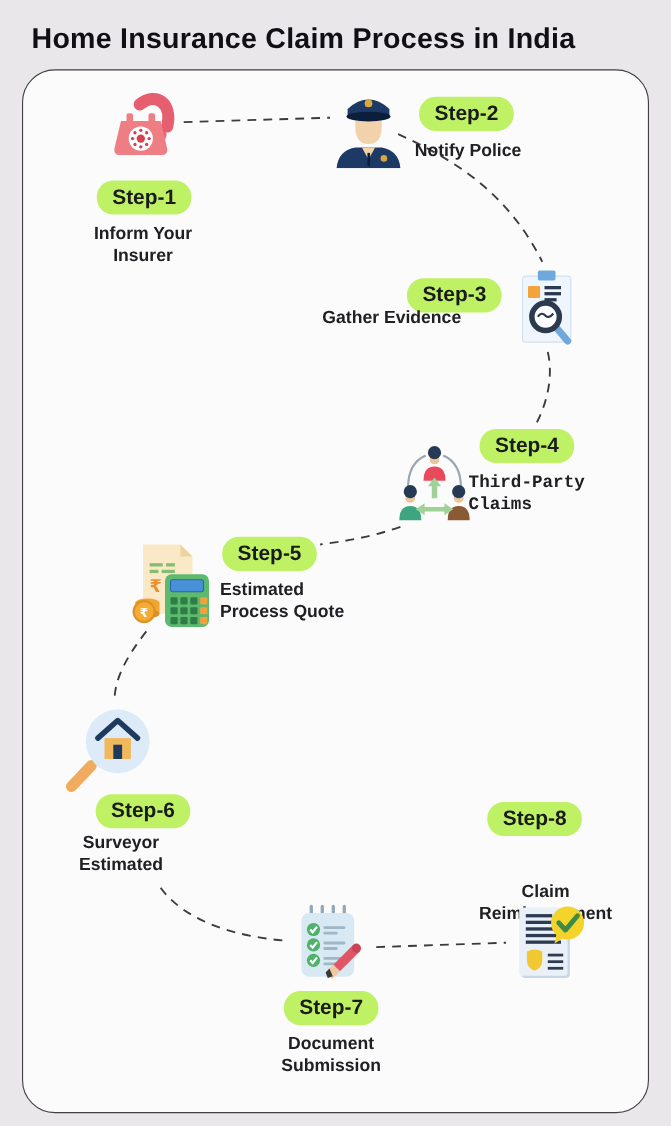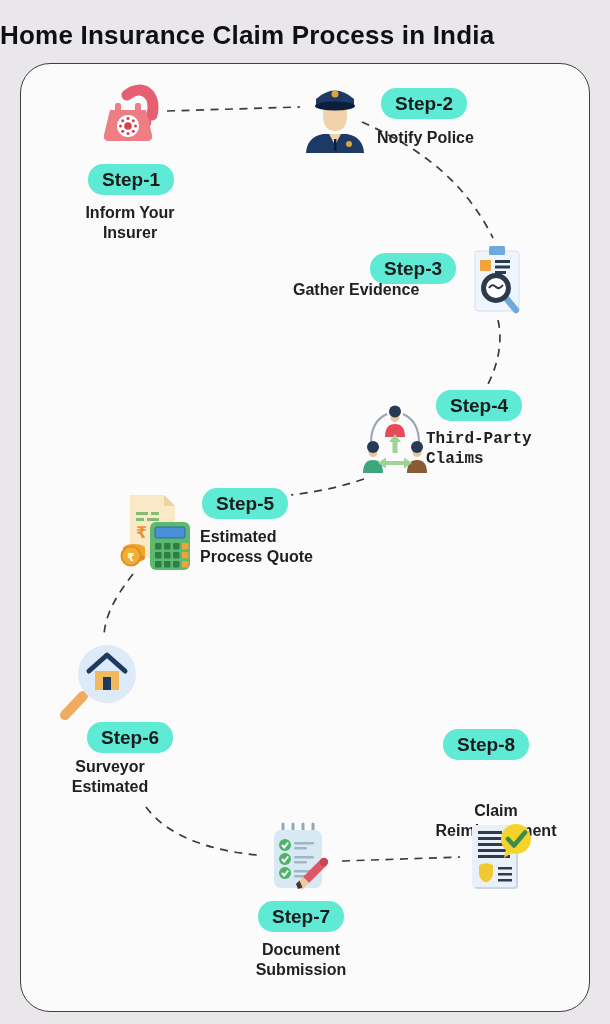--- a/index.html
+++ b/index.html
@@ -2,32 +2,32 @@
 <html><head>
 <meta charset="utf-8">
 <style>
   html,body{margin:0;padding:0;}
   body{
     width:610px;height:1024px;position:relative;overflow:hidden;
     background:#e9e7ea;
     font-family:"Liberation Sans","DejaVu Sans",sans-serif;
   }
   .page-title{
-    position:absolute;top:20px;left:0;width:523px;text-align:left;
+    position:absolute;top:20px;left:0;width:523px;text-align:right;
     font-size:26px;font-weight:800;color:#101014;letter-spacing:.2px;
   }
   .card{
     position:absolute;left:20px;top:63px;width:570px;height:949px;
     background:#fcfbfc;border:1.6px solid #3f3f3f;border-radius:30px;
     box-sizing:border-box;
   }
   .connectors{position:absolute;left:0;top:0;width:610px;height:1024px;pointer-events:none;}
   .badge{
     position:absolute;display:flex;align-items:center;justify-content:center;
-    background:#5eead4;color:#1b1b1e;font-weight:800;font-size:19px;
+    background:#bef264;color:#1b1b1e;font-weight:800;font-size:19px;
     border-radius:15px;height:31px;box-sizing:border-box;padding:0 14px;
     white-space:nowrap;
   }
   .step-label{
     position:absolute;font-size:16px;font-weight:700;color:#202024;
     line-height:1.22;white-space:pre-line;
   }
   .t-center{text-align:center;}
   .icon{position:absolute;}
   

